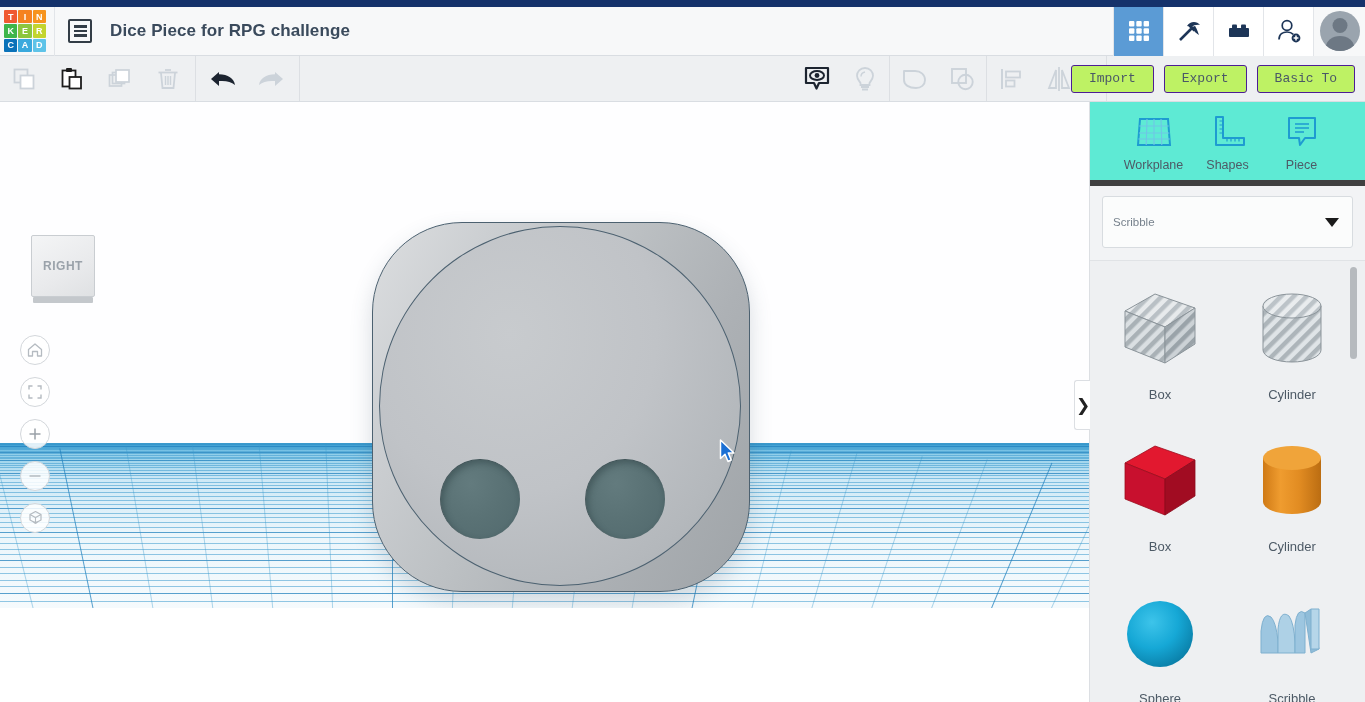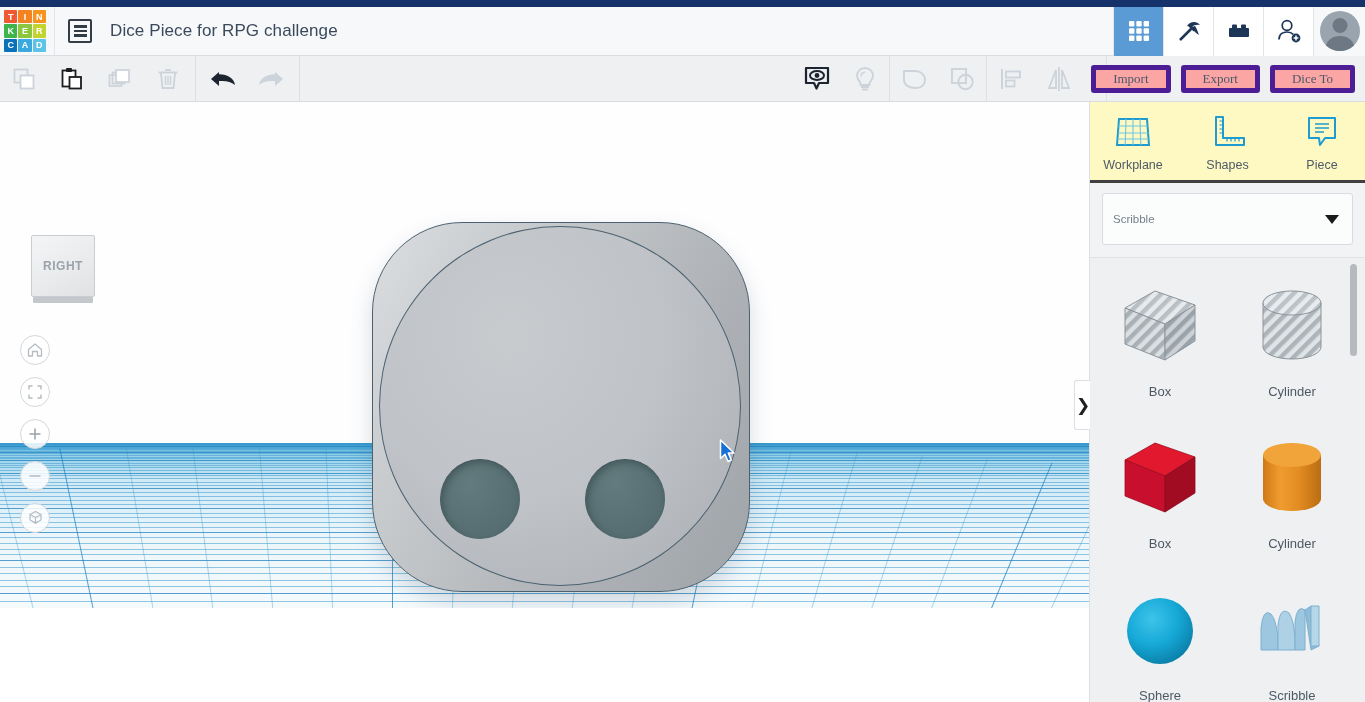--- a/index.html
+++ b/index.html
@@ -39,21 +39,21 @@
   .list-icon {
     width: 24px; height: 24px; margin-left: 13px;
     border: 2px solid #333d47; border-radius: 2px;
     display: flex; flex-direction: column; justify-content: center;
     align-items: center; gap: 2px; padding: 3px 2px;
   }
   .list-icon i {
     display: block; width: 13px; height: 2.5px; background: #333d47;
   }
   .doc-title {
-    margin-left: 18px; font-size: 17px; font-weight: normal; color: #3a4a5c;
+    margin-left: 18px; font-size: 17px; font-weight: bold; color: #3a4a5c;
     letter-spacing: .1px;
   }
   .hdr-right { margin-left: auto; display: flex; align-items: center; height: 49px; }
   .hdr-btn {
     width: 50px; height: 49px; display: flex; align-items: center; justify-content: center;
     border-left: 1px solid #e2e5e9; background: #ffffff;
   }
   .hdr-btn.active { background: #5b9bd5; }
   .avatar-wrap {
     width: 52px; height: 49px; display: flex; align-items: center; justify-content: center;
@@ -80,23 +80,23 @@
   .tb-group { position: absolute; top: 0; height: 45px; display: flex; align-items: center; }
   .tb-btn {
     width: 48px; height: 45px; display: flex; align-items: center; justify-content: center;
   }
   .tb-sep { width: 1px; height: 45px; background: #dcdfe3; }
   .tb-right {
     position: absolute; right: 10px; top: 0; height: 45px;
     display: flex; align-items: center; gap: 10px;
   }
   .pbtn {
-    height: 28px; padding: 0 17px; background: #fca5a5;
-    border: 5px solid #4c1d95; border-radius: 3px;
-    font-size: 13px; color: #4a5867; font-family: Liberation Serif, serif;
+    height: 28px; padding: 0 17px; background: #bef264;
+    border: 1px solid #4c1d95; border-radius: 3px;
+    font-size: 13px; color: #4a5867; font-family: Liberation Mono, monospace;
     display: flex; align-items: center; justify-content: center; cursor: pointer;
   }
 
   
   .viewport {
     position: absolute; top: 102px; left: 0; width: 1089px; height: 506px;
     overflow: hidden; background: #ffffff;
   }
   .sky {
     position: absolute; top: 0; left: 0; width: 1089px; height: 342px;
@@ -172,23 +172,23 @@
 
   
   .cursor { position: absolute; left: 719px; top: 337px; }
 
   
   .rpanel {
     position: absolute; top: 102px; left: 1089px; width: 276px; height: 600px;
     background: #eef0f2; border-left: 1px solid #dcdfe3;
   }
   .rp-tools {
-    display: flex; align-items: flex-start; justify-content: space-between;
-    padding: 12px 6px 8px 6px; border-bottom: 3px solid #404040;
-    background: #fef9c3;
+    display: flex; align-items: flex-start; justify-content: center;
+    padding: 12px 6px 8px 6px; border-bottom: 6px solid #404040;
+    background: #5eead4;
   }
   .rp-tool { width: 74px; display: flex; flex-direction: column; align-items: center; gap: 6px; cursor: pointer; }
   .rp-tool span { font-size: 12.5px; color: #4e5a66; }
   .selectwrap { padding: 10px 12px 12px 12px; background: #f2f3f5; }
   .select {
     position: relative; height: 52px; background: #fbfcfc;
     border: 1px solid #d8dce0; border-radius: 3px; padding: 5px 10px;
     display: flex; flex-direction: column; justify-content: center; cursor: pointer;
   }
   .select .small { font-size: 11.5px; color: #76818c; line-height: 14px; }
@@ -386,21 +386,21 @@
           <path d="M18 5 L25 23 H18 Z" fill="none" stroke="#ccd3da" stroke-width="1.8"></path>
           <path d="M15 2 V26" stroke="#ccd3da" stroke-width="1.8"></path>
         </svg>
       </div>
       <div class="tb-sep" style="margin-left:23px;"></div>
     </div>
 
     <div class="tb-right">
       <div class="pbtn">Import</div>
       <div class="pbtn">Export</div>
-      <div class="pbtn">Dice To</div>
+      <div class="pbtn">Basic To</div>
     </div>
   </div>
 
   <div class="viewport">
     <div class="sky"></div>
     <div class="ground" id="ground">
         <div class="ghoriz gmajor" style="top: 0px;"></div>
         <div class="ghoriz" style="top: 0.02px;"></div>
         <div class="ghoriz" style="top: 0.08px;"></div>
         <div class="ghoriz" style="top: 0.2px;"></div>

